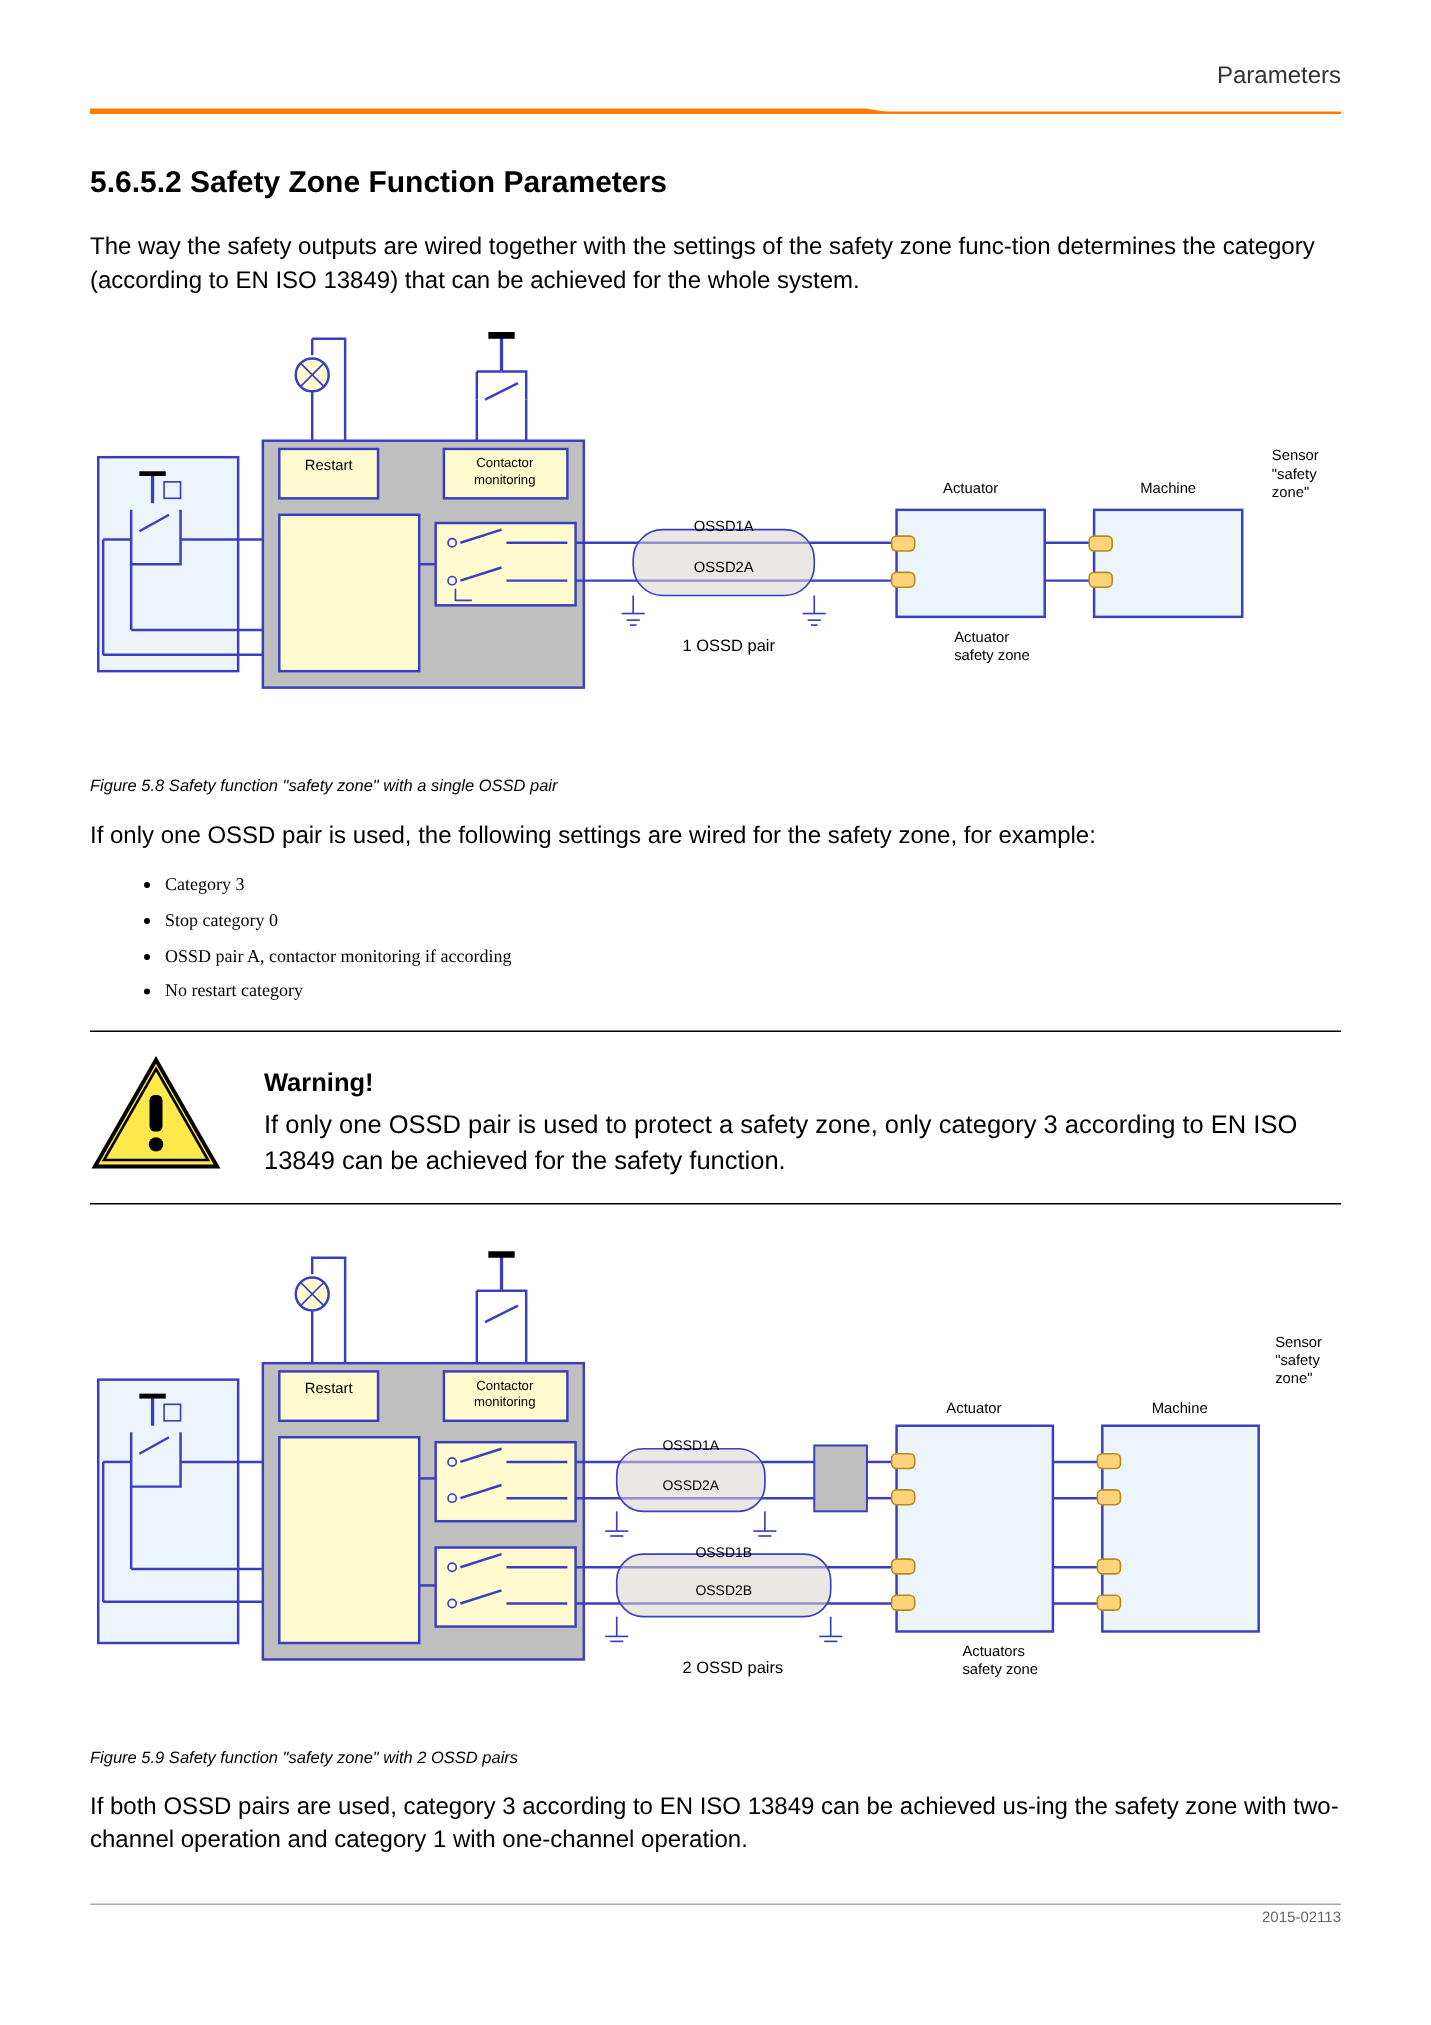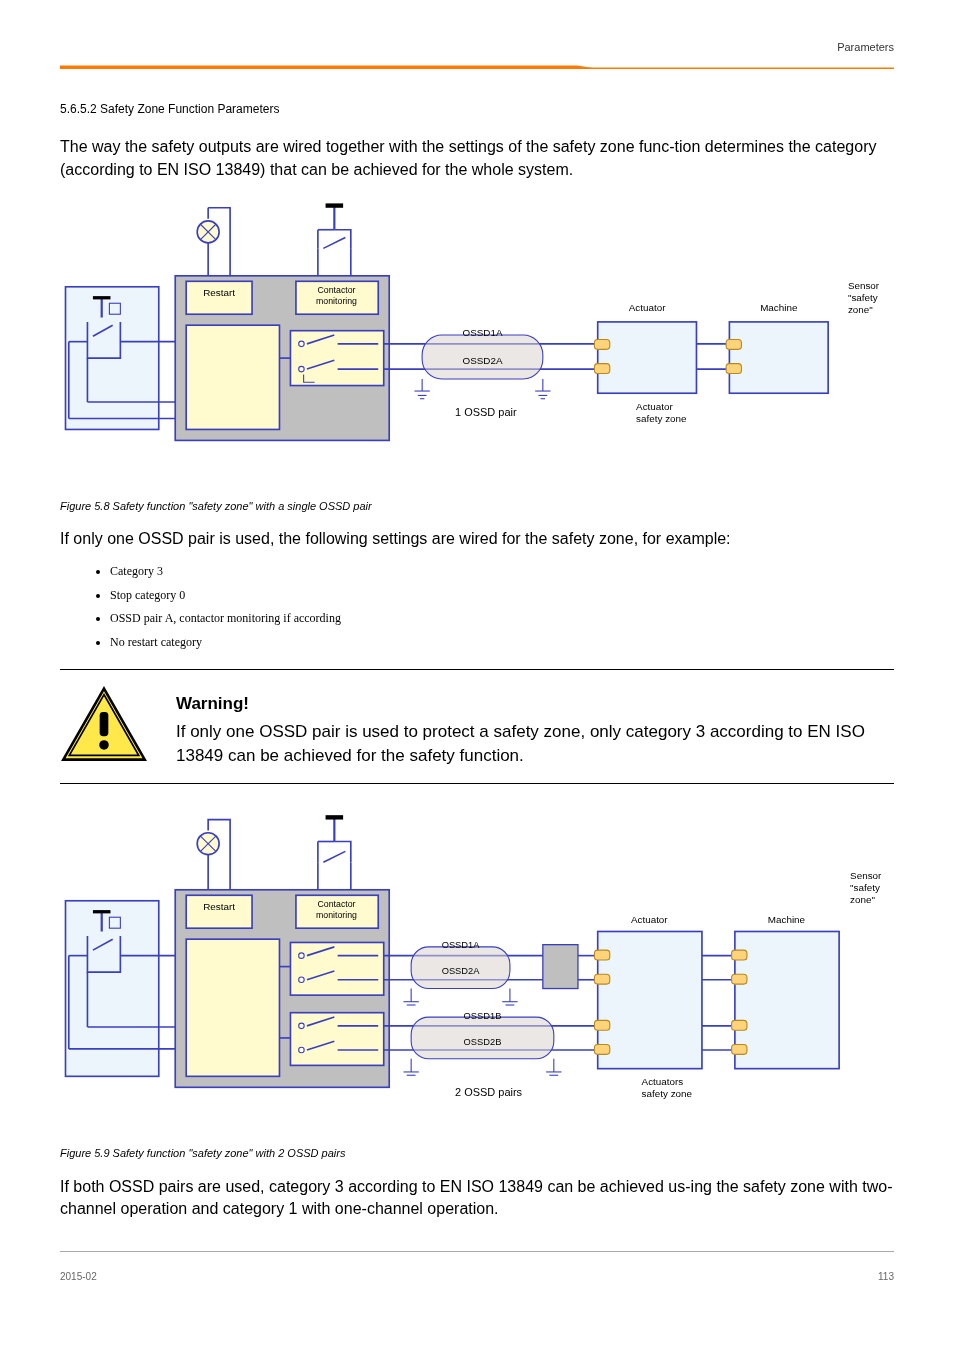--- a/index.html
+++ b/index.html
@@ -1,34 +1,34 @@
 <!DOCTYPE html>
 <html><head>
 <meta charset="utf-8">
 <style>
   * { box-sizing: border-box; margin: 0; padding: 0; }
   body { font-family: Arial, Helvetica, sans-serif; font-size: 12px; color: #000; background: #fff; width: 954px; margin: 0 auto; padding: 40px 60px 30px 60px; line-height: 1.4; }
   .header-section { margin-bottom: 20px; }
-  .header-right { text-align: right; font-size: 11px; color: #333; margin-bottom: 10px; }
+  .header-right { text-align: right; font-size: 16px; color: #333; margin-bottom: 10px; }
   .header-rule { position: relative; height: 6px; margin-bottom: 30px; }
   .header-rule::before { content: ""; position: absolute; left: 0; right: 0; top: 0; height: 4px; background: #ff7a00; clip-path: polygon(0 0, 62% 0, 65% 100%, 0 100%); }
   .header-rule::after { content: ""; position: absolute; left: 0; right: 0; top: 2px; height: 2px; background: #ff7a00; clip-path: polygon(62% 0, 100% 0, 100% 100%, 65% 100%); }
-  h2.section-num { font-size: 12px; font-weight: normal; margin-bottom: 18px; }
+  h2.section-num { font-size: 20px; font-weight: bold; margin-bottom: 18px; }
   p.body { margin-bottom: 12px; font-size: 16px; }
   .figure { margin: 18px 0 10px 0; }
   .fig-svg { width: 100%; }
   .fig-caption { font-size: 11px; font-style: italic; margin-top: 6px; margin-bottom: 14px; }
   .bullets { margin: 10px 0 18px 50px; }
   .bullets li { margin-bottom: 7px; font-size: 12px; font-family: Liberation Serif, serif; }
   .hr { border: none; border-top: 1px solid #000; margin: 16px 0; }
   .warning-block { display: flex; align-items: flex-start; gap: 28px; margin: 14px 0; }
   .warning-icon { flex: 0 0 auto; width: 88px; height: 78px; }
   .warning-text { flex: 1; font-size: 17px; padding-top: 6px; }
   .warning-text .wlabel { font-weight: bold; display: block; margin-bottom: 4px; }
-  .footer { display: flex; justify-content: space-between; font-size: 10px; color: #666; margin-top: 30px; border-top: 1px solid #aaa; padding-top: 18px; }
+  .footer { display: flex; justify-content: flex-end; font-size: 10px; color: #666; margin-top: 30px; border-top: 1px solid #aaa; padding-top: 2px; }
 </style>
 </head>
 <body>
 
 <div class="header-section">
   <div class="header-right">Parameters</div>
   <div class="header-rule"></div>
 </div>
 
 <h2 class="section-num">5.6.5.2 Safety Zone Function Parameters</h2>

